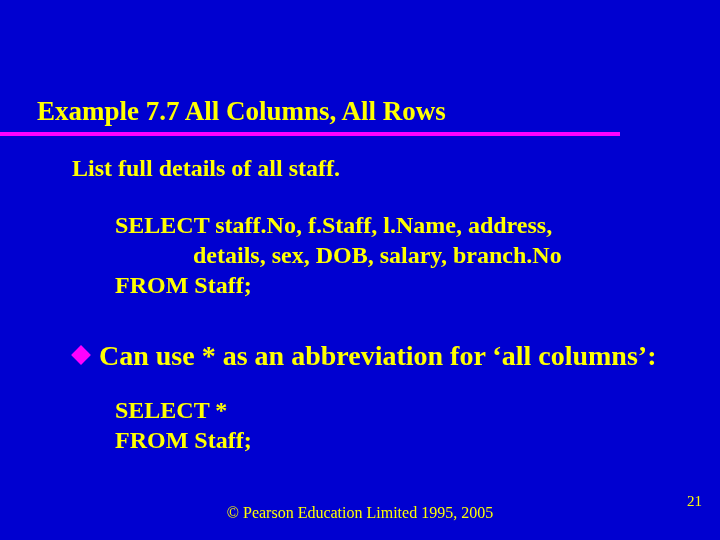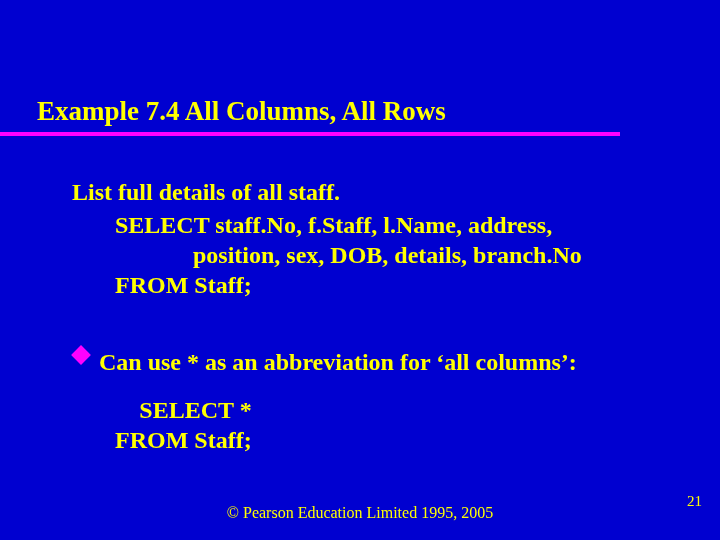--- a/index.html
+++ b/index.html
@@ -32,21 +32,20 @@
     height: 4px;
     background: #ff00ff;
   }
   .subtitle {
     position: absolute;
     top: 155px;
     left: 72px;
     font-size: 24px;
     font-weight: bold;
     color: #ffff00;
-    margin-top: 24px;
   }
   .query1 {
     position: absolute;
     top: 210px;
     left: 115px;
     font-size: 24px;
     font-weight: bold;
     color: #ffff00;
     line-height: 1.25;
   }
@@ -63,34 +62,32 @@
   .bullet {
     width: 14px;
     height: 14px;
     background: #ff00ff;
     transform: rotate(45deg);
     margin-top: 8px;
     margin-right: 11px;
     flex-shrink: 0;
   }
   .bullet-text {
-    font-size: 24px;
+    font-size: 28px;
     font-weight: bold;
     color: #ffff00;
-    margin-top: 9px;
   }
   .query2 {
     position: absolute;
     top: 395px;
     left: 115px;
     font-size: 24px;
     font-weight: bold;
     color: #ffff00;
     line-height: 1.25;
-    text-align: right;
   }
   .footer {
     position: absolute;
     bottom: 18px;
     left: 0;
     width: 100%;
     text-align: center;
     font-size: 16px;
     color: #ffff00;
   }
@@ -101,28 +98,28 @@
     font-size: 15px;
     color: #ffff00;
     text-align: right;
   }
 </style>
 </head>
 <body>
 
 <div class="slide">
 
-  <div class="title">Example 7.4  All Columns, All Rows</div>
+  <div class="title">Example 7.7  All Columns, All Rows</div>
   <div class="title-underline"></div>
 
   <div class="subtitle">List full details of all staff.</div>
 
   <div class="query1">
     <div>SELECT staff.No, f.Staff, l.Name, address,</div>
-    <div class="query1-indent">position, sex, DOB, details, branch.No</div>
+    <div class="query1-indent">details, sex, DOB, salary, branch.No</div>
     <div>FROM Staff;</div>
   </div>
 
   <div class="bullet-row">
     <div class="bullet"></div>
     <div class="bullet-text">Can use * as an abbreviation for ‘all columns’:</div>
   </div>
 
   <div class="query2">
     <div>SELECT *</div>

